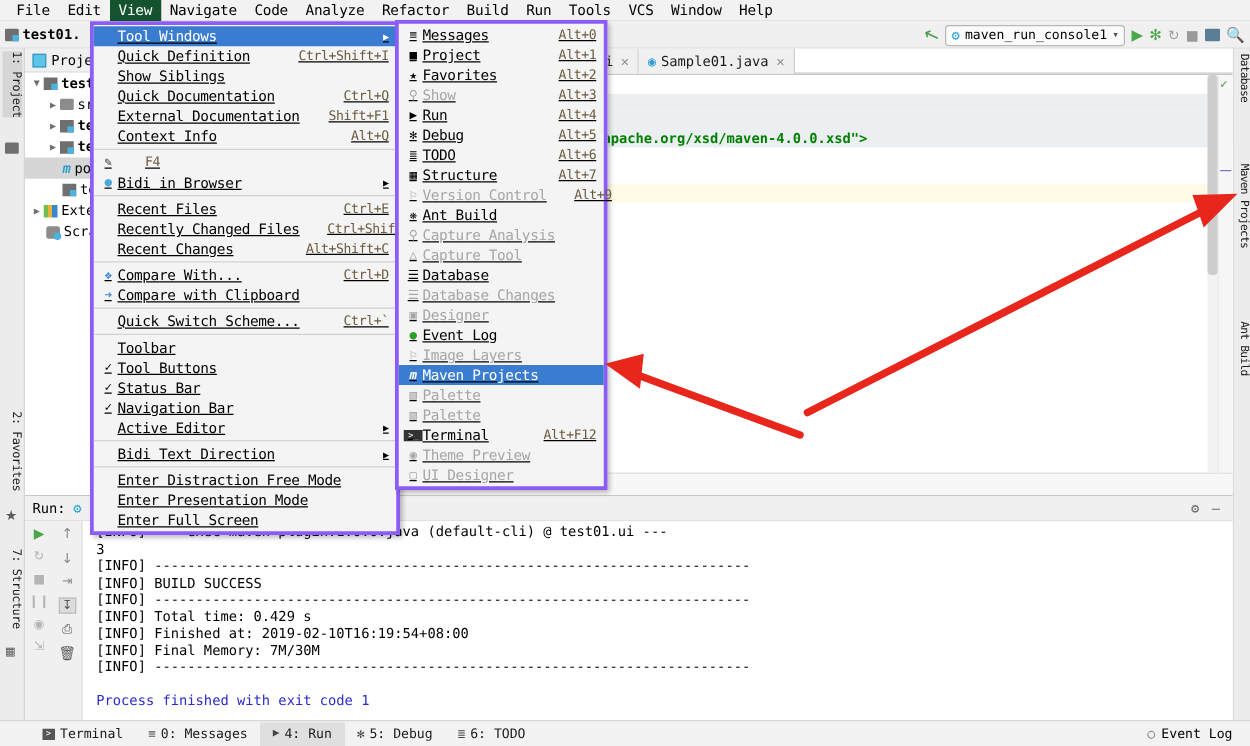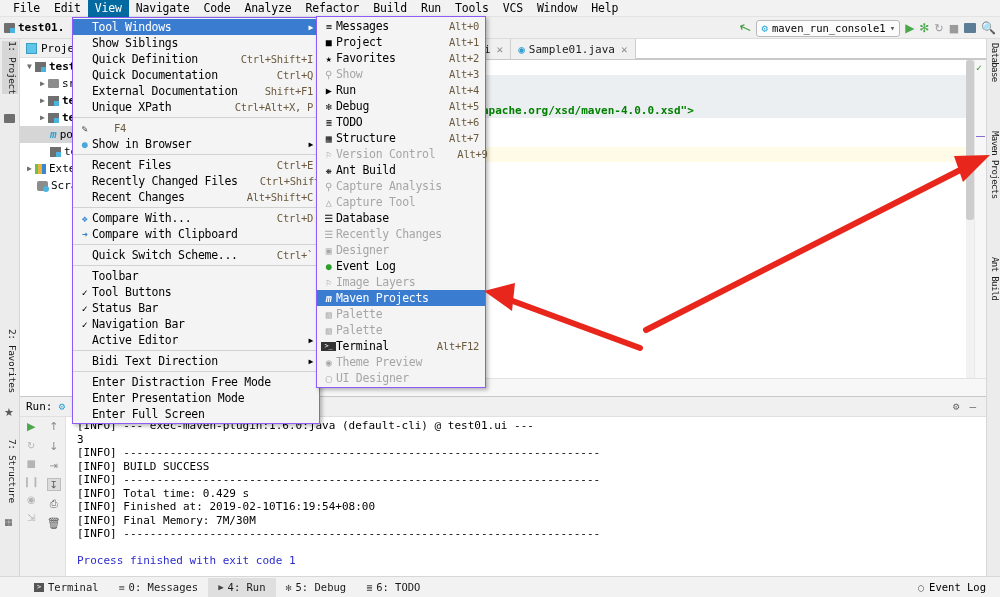--- a/index.html
+++ b/index.html
@@ -18,21 +18,21 @@
   .menubar {
     position: absolute; top: 0; left: 0; width: 1000px; height: 17px;
     background: #f2f2f2; display: flex; align-items: center;
     padding-left: 6px; border-bottom: 1px solid #e3e3e3;
   }
   .menubar .mi {
     padding: 1px 7px; font-size: 11.5px; line-height: 15px;
     font-family: "DejaVu Sans Mono", "Liberation Mono", monospace;
     letter-spacing: -0.2px; white-space: nowrap; color: #000;
   }
-  .menubar .mi.active { background: #0369a1; color: #fff; }
+  .menubar .mi.active { background: #14532d; color: #fff; }
 
   
   .navbar {
     position: absolute; top: 17px; left: 0; width: 1000px; height: 22px;
     background: #f0f0f0; display: flex; align-items: center;
     border-bottom: 1px solid #dcdcdc;
   }
   .navbar .crumb {
     display: flex; align-items: center; gap: 3px;
     font-size: 11px; font-weight: bold; margin-left: 4px;
@@ -166,22 +166,22 @@
     display: flex; align-items: center; gap: 4px; padding: 0 10px;
     font-size: 10.5px; font-family: "DejaVu Sans Mono", "Liberation Mono", monospace;
     height: 19px; color: #1a1a1a;
   }
   .sb-item.active { background: #dfdfdf; }
   .sb-right { margin-left: auto; padding-right: 14px; display: flex; align-items: center; gap: 5px; font-size: 10.5px;
               font-family: "DejaVu Sans Mono", "Liberation Mono", monospace; }
 
   
   .menu {
-    position: absolute; background: #f4f4f4; border: 1px solid #8b5cf6;
-    box-shadow: 2px 2px 4px rgba(0,0,0,.28); z-index: 50; padding: 1px 0;
+    position: absolute; background: #f4f4f4; border: 3px solid #8b5cf6;
+    box-shadow: 2px 2px 4px rgba(0,0,0,.28); z-index: 50; padding: 1px 0; text-decoration: underline;
   }
   .menu-item {
     display: flex; align-items: center; height: 16px; padding: 0 6px 0 4px;
     font-size: 11.5px; white-space: nowrap; color: #000;
     font-family: "DejaVu Sans Mono", "Liberation Mono", monospace;
     letter-spacing: -0.3px;
   }
   .menu-item.sel { background: #3a7dd0; color: #fff; }
   .menu-item.disabled { color: #a6a6a6; }
   .menu-item .mtext { flex: 1; }
@@ -444,50 +444,50 @@
   </div>
 
   <div class="menu" id="view-menu">
     <div class="menu-item sel">
       <span class="gi"></span>
       <span class="mtext">Tool Windows</span>
       <span class="arrow">▶</span>
     </div>
     <div class="menu-item">
       <span class="gi"></span>
-        <span class="mtext">Show Siblings</span>
-    </div>
-    <div class="menu-item">
-      <span class="gi"></span>
         <span class="mtext">Quick Definition</span>
       <span class="mkey">Ctrl+Shift+I</span>
     </div>
     <div class="menu-item">
       <span class="gi"></span>
+        <span class="mtext">Show Siblings</span>
+    </div>
+    <div class="menu-item">
+      <span class="gi"></span>
         <span class="mtext">Quick Documentation</span>
       <span class="mkey">Ctrl+Q</span>
     </div>
     <div class="menu-item">
       <span class="gi"></span>
         <span class="mtext">External Documentation</span>
       <span class="mkey">Shift+F1</span>
     </div>
     <div class="menu-item">
       <span class="gi"></span>
-        <span class="mtext">Unique XPath</span>
-      <span class="mkey">Ctrl+Alt+X, P</span>
+        <span class="mtext">Context Info</span>
+      <span class="mkey">Alt+Q</span>
     </div>
     <div class="menu-sep"></div>
     <div class="menu-item">
       <span class="gi" style="color:#3a3a3a;">✎</span>
       <span class="mkey">F4</span>
     </div>
     <div class="menu-item">
       <span class="gi" style="color:#4aa8d8;">●</span>
-      <span class="mtext">Show in Browser</span>
+      <span class="mtext">Bidi in Browser</span>
       <span class="arrow">▶</span>
     </div>
     <div class="menu-sep"></div>
     <div class="menu-item">
       <span class="gi"></span>
         <span class="mtext">Recent Files</span>
       <span class="mkey">Ctrl+E</span>
     </div>
     <div class="menu-item">
       <span class="gi"></span>
@@ -615,21 +615,21 @@
     <div class="menu-item disabled">
       <span class="gi">△</span>
       <span class="mtext">Capture Tool</span>
     </div>
     <div class="menu-item">
       <span class="gi">☰</span>
       <span class="mtext">Database</span>
     </div>
     <div class="menu-item disabled">
       <span class="gi">☰</span>
-      <span class="mtext">Recently Changes</span>
+      <span class="mtext">Database Changes</span>
     </div>
     <div class="menu-item disabled">
       <span class="gi">▣</span>
       <span class="mtext">Designer</span>
     </div>
     <div class="menu-item">
       <span class="gi" style="color:#2aa02a;">●</span>
       <span class="mtext">Event Log</span>
     </div>
     <div class="menu-item disabled">

